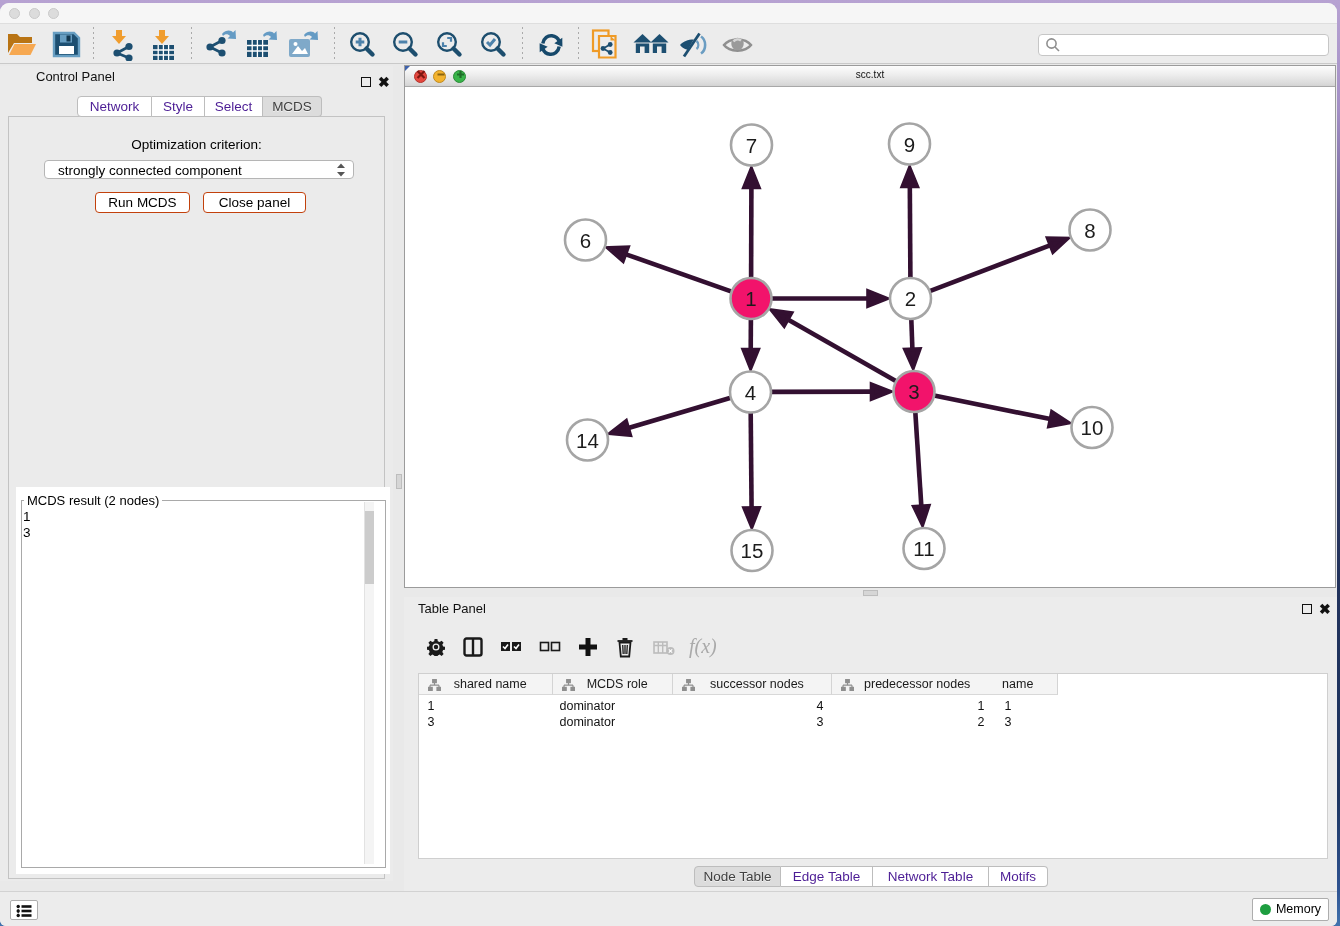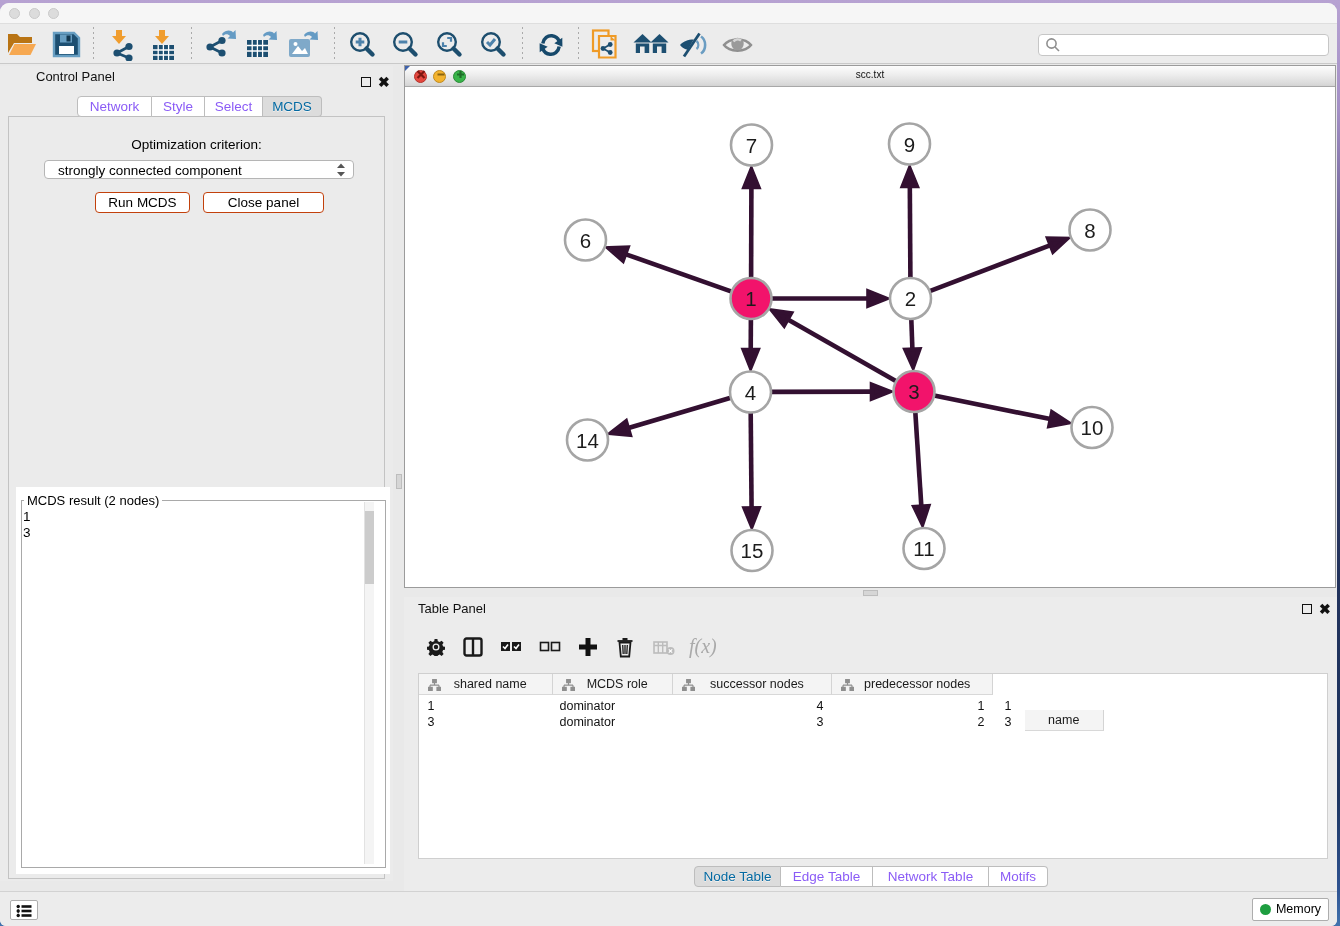--- a/index.html
+++ b/index.html
@@ -15,22 +15,22 @@
 .tbi{position:absolute;top:5px;}
 .tbsep{position:absolute;top:3px;height:33px;width:1px;background-image:linear-gradient(#aaa 34%, rgba(0,0,0,0) 0%);background-size:1px 5px;}
 #searchbox{position:absolute;left:1038px;top:10px;width:289px;height:20px;background:#fff;border:1px solid #c6c6c6;border-radius:4px;}
 #mainbg{position:absolute;left:0;top:61px;width:1337px;height:830px;background:#e9e9e9;}
 
 #cpanel{position:absolute;left:0;top:63px;width:393px;height:815px;background:#ebebeb;}
 .paneltitle{font-size:13px;color:#111;}
 .floaticon{position:absolute;width:8px;height:8px;border:1.6px solid #111;box-sizing:content-box;}
 .closex{position:absolute;font-size:14px;font-weight:bold;color:#111;line-height:12px;}
 .tab{position:absolute;box-sizing:border-box;background:#fff;border:1px solid #bdbdbd;border-left:none;
- font-size:13.5px;color:#8b5cf6;text-align:center;height:21px;line-height:19px;}
-.tabsel{background:#dcdcdc;color:#0369a1;text-shadow:0 1px 0 #f2f2f2;}
+ font-size:13.5px;color:#4c1d95;text-align:center;height:21px;line-height:19px;}
+.tabsel{background:#dcdcdc;color:#404040;text-shadow:0 1px 0 #f2f2f2;}
 .btn{position:absolute;box-sizing:border-box;background:#fff;border:1px solid #c2410c;border-radius:4px;
  font-size:13.5px;color:#000;text-align:center;}
 
 #netframe{position:absolute;left:404px;top:62px;width:932px;height:523px;border:1px solid #9b9b9b;box-sizing:border-box;background:#fff;}
 #nettitle{position:absolute;left:0;top:0;width:100%;height:21px;background:linear-gradient(180deg,#fdfdfd,#ededed 45%,#d9d9d9 90%,#d2d2d2);border-bottom:1px solid #a8a8a8;box-sizing:border-box;}
 .lt{position:absolute;top:3.5px;width:13px;height:13px;border-radius:50%;box-sizing:border-box;}
 #netname{position:absolute;top:3px;left:0;width:100%;text-align:center;font-size:10px;color:#111;}
 
 #tpanel{position:absolute;left:404px;top:594px;width:933px;height:294px;background:#ececec;}
 #ttable{position:absolute;left:13.5px;top:75.5px;width:910px;height:186px;background:#fff;border:1px solid #cfcfcf;box-sizing:border-box;}
@@ -183,21 +183,21 @@
   <div class="tab tabsel" style="left:263px;top:30px;width:59px;border-radius:0 4px 4px 0;">MCDS</div>
   <div style="position:absolute;left:0;top:71px;width:393px;text-align:center;font-size:13.5px;color:#000;">Optimization criterion:</div>
   <div style="position:absolute;left:44px;top:94px;width:310px;height:19px;background:#fff;border:1px solid #b5b5b5;border-radius:4px;box-sizing:border-box;">
    <div style="position:absolute;left:13px;top:1.5px;font-size:13.5px;">strongly connected component</div>
    <svg width="10" height="14" viewBox="0 0 10 14" style="position:absolute;right:7px;top:2px;">
     <polygon points="5,0.5 9,5 1,5" fill="#555"></polygon>
     <polygon points="5,13.5 9,9 1,9" fill="#555"></polygon>
    </svg>
   </div>
   <div class="btn" style="left:95px;top:126px;width:95px;height:21px;line-height:19px;">Run MCDS</div>
-  <div class="btn" style="left:203px;top:126px;width:121px;height:21px;line-height:19px;">Close panel</div>
+  <div class="btn" style="left:203px;top:126px;width:103px;height:21px;line-height:19px;">Close panel</div>
   <div style="position:absolute;left:16px;top:421px;width:374px;height:387px;background:#fff;">
    <div style="position:absolute;left:4.5px;top:13px;width:363px;height:366px;border:1px solid #a9a9a9;"></div>
    <div style="position:absolute;left:8px;top:6px;background:#fff;padding:0 3px;font-size:13px;color:#000;">MCDS result (2 nodes)</div>
    <div style="position:absolute;left:7px;top:22px;font-size:13.5px;line-height:15.5px;color:#000;">1<br>3</div>
    <div style="position:absolute;left:347.5px;top:15px;width:9px;height:362px;background:#f4f4f4;border-left:1px solid #e2e2e2;">
     <div style="position:absolute;left:0;top:9px;width:9px;height:73px;background:#cccccc;"></div>
    </div>
   </div>
  </div>
  <div style="position:absolute;left:396px;top:471px;width:4px;height:13px;background:#d6d6d6;border:1px solid #bdbdbd;"></div>
@@ -319,21 +319,21 @@
         </div>
    <div class="th" style="left:134px;width:120px;">
           <div class="thtxt">&nbsp;&nbsp;&nbsp;MCDS role</div>
         </div>
    <div class="th" style="left:254px;width:159.5px;">
           <div class="thtxt">&nbsp;&nbsp;&nbsp;successor nodes</div>
         </div>
    <div class="th" style="left:413.5px;width:161px;">
           <div class="thtxt">&nbsp;&nbsp;&nbsp;predecessor nodes</div>
         </div>
-   <div class="th" style="left:606px;width:79.5px;margin-top:36px;">
+   <div class="th" style="left:560px;width:79.5px;">
           <div class="thtxt">name</div>
         </div>
    <svg class="thicon" width="13" height="12" viewBox="0 0 13 12" style="position:absolute;left:9px;top:5px;">
           <g stroke="#8f8f8f" stroke-width="1.2" fill="none">
             <rect x="4.7" y="0.6" width="3.6" height="3" fill="#8f8f8f"></rect>
             <path d="M6.5 3.6 V6.2 M2 6.2 H11 M2 6.2 V8.4 M11 6.2 V8.4"></path>
             <rect x="0.6" y="8.4" width="3.6" height="3" fill="#8f8f8f"></rect>
             <rect x="9" y="8.4" width="3.6" height="3" fill="#8f8f8f"></rect>
           </g>
         </svg>

